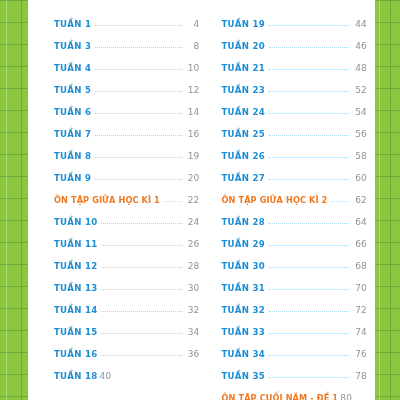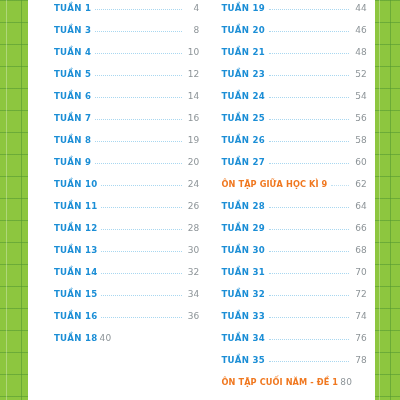--- a/index.html
+++ b/index.html
@@ -37,21 +37,21 @@
   .edge.left .vline2{left:6px;}
   .edge.right .vline2{left:4px;}
 
   
   .columns{
     position:absolute;left:28px;top:0;right:25px;height:400px;
     display:flex;
   }
   .col{
     flex:1 1 0;
-    padding-top:3px;
+    padding-top:19px;
     box-sizing:border-box;
   }
   .col.left{padding-left:26px;padding-right:10px;}
   .col.right{padding-left:12px;padding-right:8px;}
 
   .row{
     display:flex;align-items:baseline;
     height:22px;
     white-space:nowrap;
   }
@@ -138,20 +138,25 @@
         <div class="row">
           <span class="label">TUẦN 8</span>
           <span class="leader"></span>
           <span class="page">19</span>
         </div>
         <div class="row">
           <span class="label">TUẦN 9</span>
           <span class="leader"></span>
           <span class="page">20</span>
         </div>
+        <div class="row section">
+          <span class="label">ÔN TẬP GIỮA HỌC KÌ 1</span>
+          <span class="leader"></span>
+          <span class="page">22</span>
+        </div>
         <div class="row">
           <span class="label">TUẦN 10</span>
           <span class="leader"></span>
           <span class="page">24</span>
         </div>
         <div class="row">
           <span class="label">TUẦN 11</span>
           <span class="leader"></span>
           <span class="page">26</span>
         </div>
@@ -220,21 +225,21 @@
           <span class="label">TUẦN 26</span>
           <span class="leader"></span>
           <span class="page">58</span>
         </div>
         <div class="row">
           <span class="label">TUẦN 27</span>
           <span class="leader"></span>
           <span class="page">60</span>
         </div>
         <div class="row section">
-          <span class="label">ÔN TẬP GIỮA HỌC KÌ 9</span>
+          <span class="label">ÔN TẬP GIỮA HỌC KÌ 2</span>
           <span class="leader"></span>
           <span class="page">62</span>
         </div>
         <div class="row">
           <span class="label">TUẦN 28</span>
           <span class="leader"></span>
           <span class="page">64</span>
         </div>
         <div class="row">
           <span class="label">TUẦN 29</span>

